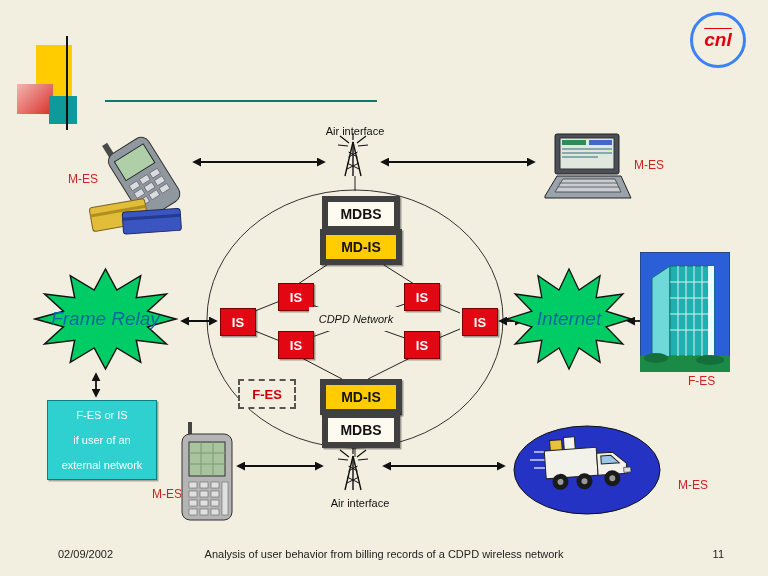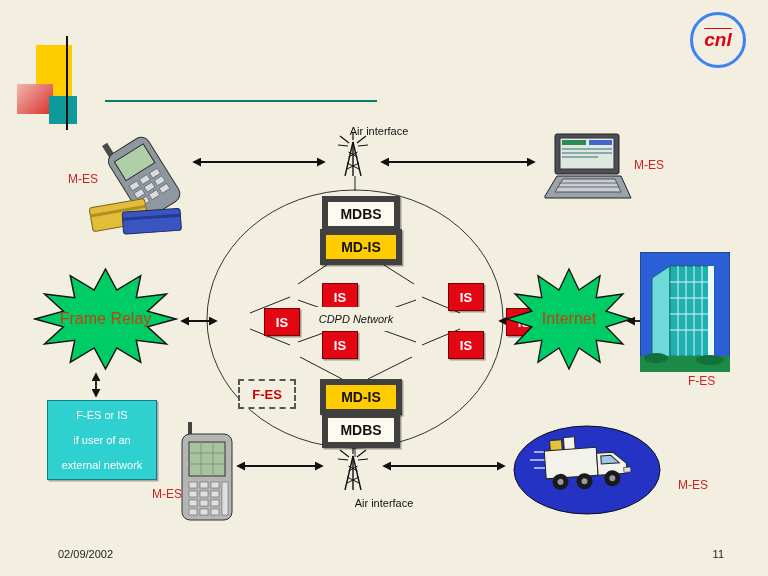--- a/index.html
+++ b/index.html
@@ -16,28 +16,28 @@
         display:flex;align-items:center;justify-content:center;}
   .logo span{color:#e00010;font-weight:bold;font-style:italic;font-size:19px;text-decoration:overline;}
   .overlay{position:absolute;left:0;top:0;pointer-events:none;}
   .nodebox{position:absolute;display:flex;align-items:center;justify-content:center;
            border:6px solid #404040;font-weight:bold;font-size:14px;color:#111;
            box-shadow:1.5px 1.5px 0 rgba(0,0,0,.35);}
   .mdbs{background:#fdfaef;width:66px;height:24px;}
   .mdis{background:#ffcc00;width:70px;height:24px;}
   .isbox{position:absolute;width:34px;height:26px;background:#e30613;color:#fff;font-weight:bold;
          font-size:13px;display:flex;align-items:center;justify-content:center;border:1px solid #7a0000;
-         box-shadow:1.5px 1.5px 0 rgba(0,0,0,.35);margin-left:44px;}
+         box-shadow:1.5px 1.5px 0 rgba(0,0,0,.35);}
   .fesbox{position:absolute;width:54px;height:26px;border:2px dashed #555;color:#cc0000;font-weight:bold;
           font-size:13px;display:flex;align-items:center;justify-content:center;background:#f3efe0;}
   .cdpd{position:absolute;left:309px;top:307px;width:94px;height:24px;background:#f3efe0;
         display:flex;align-items:center;justify-content:center;font-size:11px;color:#111;font-style:italic;}
   .startext{position:absolute;display:flex;align-items:center;justify-content:center;
-            font-size:16px;color:#c2410c;}
-  .airlabel{position:absolute;font-size:11px;color:#111;transform:translateX(-50%);margin-left:24px;}
+            font-size:19px;color:#0369a1;font-style:italic;}
+  .airlabel{position:absolute;font-size:11px;color:#111;transform:translateX(-50%);}
   .redlabel{position:absolute;color:#cc2222;font-size:12px;}
   .note{left:47px;top:400px;width:108px;height:74px;background:#2fd0d0;border:1px solid #0c8080;
         color:#ffffff;font-size:11px;display:flex;flex-direction:column;justify-content:space-around;
         align-items:center;text-align:left;box-shadow:1.5px 1.5px 0 rgba(0,0,0,.3);padding:2px 0;}
   .footer{font-size:11px;color:#222;top:548px;}
   .f-date{left:58px;}
   .f-caption{left:50%;transform:translateX(-50%);}
   .f-page{right:44px;}
 </style>
 </head>
@@ -249,15 +249,16 @@
     </g>
   </svg>
 
   <div class="redlabel" style="left:68px;top:172px">M-ES</div>
   <div class="redlabel" style="left:634px;top:158px">M-ES</div>
   <div class="redlabel" style="left:688px;top:374px">F-ES</div>
   <div class="redlabel" style="left:152px;top:487px">M-ES</div>
   <div class="redlabel" style="left:678px;top:478px">M-ES</div>
 
   <div class="abs footer f-date">02/09/2002</div>
+  <div class="abs footer f-caption">Analysis of user behavior from billing records of a CDPD wireless network</div>
   <div class="abs footer f-page">11</div>
 
 </div>
 
 </body></html>

